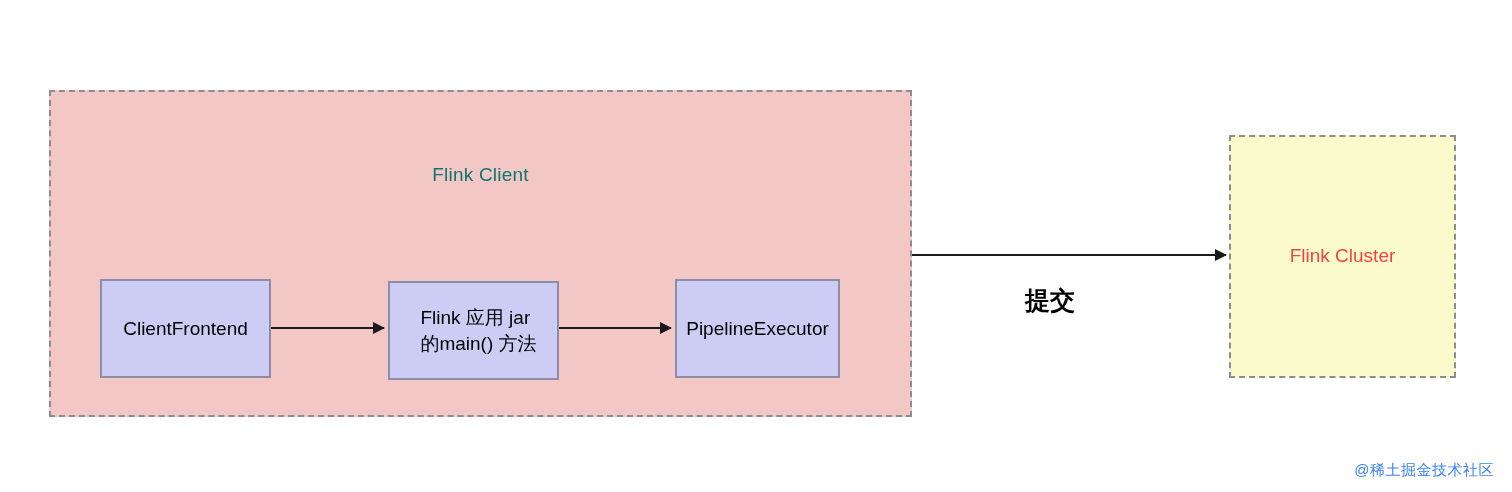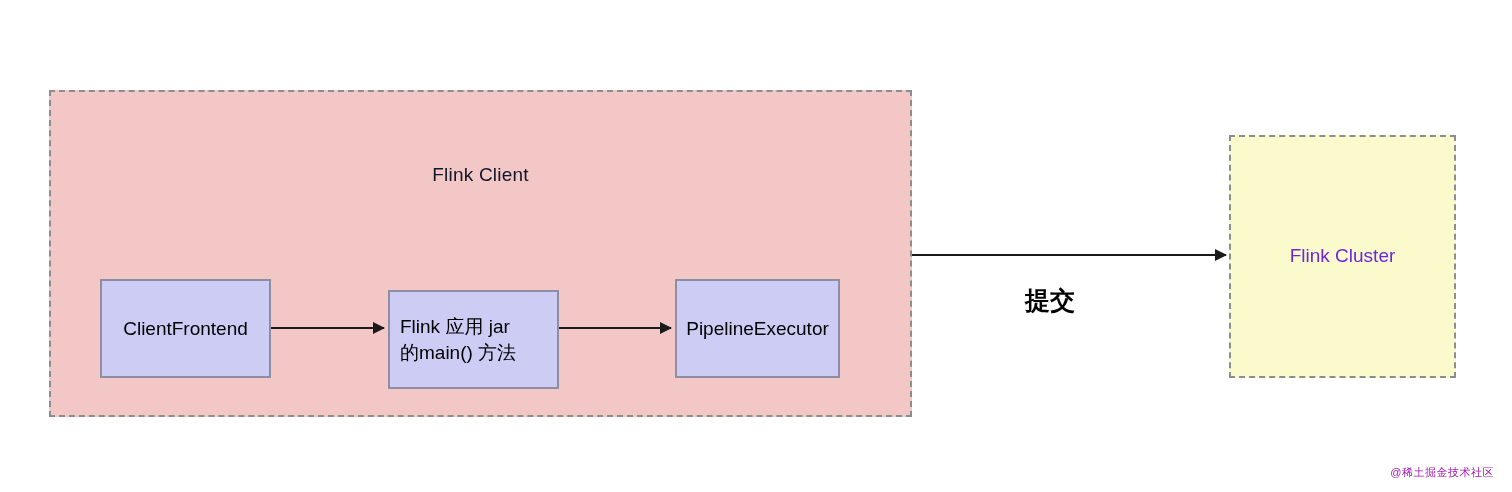--- a/index.html
+++ b/index.html
@@ -34,21 +34,21 @@
     box-sizing: border-box;
   }
   .client-title {
     position: absolute;
     left: 0;
     top: 72px;
     width: 100%;
     text-align: center;
     font-size: 19px;
     letter-spacing: .2px;
-    color: #0f172a;
+    color: #0f766e;
   }
 
   
   .node {
     position: absolute;
     background: #ccccf4;
     border: 2px solid #8d8da3;
     box-sizing: border-box;
     display: flex;
     align-items: center;
@@ -67,23 +67,24 @@
   }
 
   #node-clientfrontend {
     left: 100px;
     top: 279px;
     width: 171px;
     height: 99px;
   }
   #node-mainmethod {
     left: 388px;
-    top: 290px;
+    top: 281px;
     width: 171px;
     height: 99px;
+    justify-content: center;
   }
   #node-pipelineexecutor {
     left: 675px;
     top: 279px;
     width: 165px;
     height: 99px;
   }
 
   
   .cluster-container {
@@ -96,21 +97,21 @@
     border: 2px dashed #8d8d8d;
     box-sizing: border-box;
   }
   .cluster-title {
     position: absolute;
     left: 0;
     top: 108px;
     width: 100%;
     text-align: center;
     font-size: 19px;
-    color: #6d28d9;
+    color: #ef4444;
   }
 
   
   .arrow {
     position: absolute;
     height: 2px;
     background: #1a1a1a;
   }
   .arrow::after {
     content: "";
@@ -151,22 +152,22 @@
     line-height: 1.8;
     color: #000000;
     font-weight: bold;
   }
 
   
   .watermark {
     position: absolute;
     right: 18px;
     bottom: 12px;
-    font-size: 11px;
-    color: #a21caf;
+    font-size: 15px;
+    color: #3b82f6;
     letter-spacing: .5px;
     user-select: none;
   }
 </style>
 </head>
 <body>
 
 <div class="canvas">
 
   <div class="client-container">

